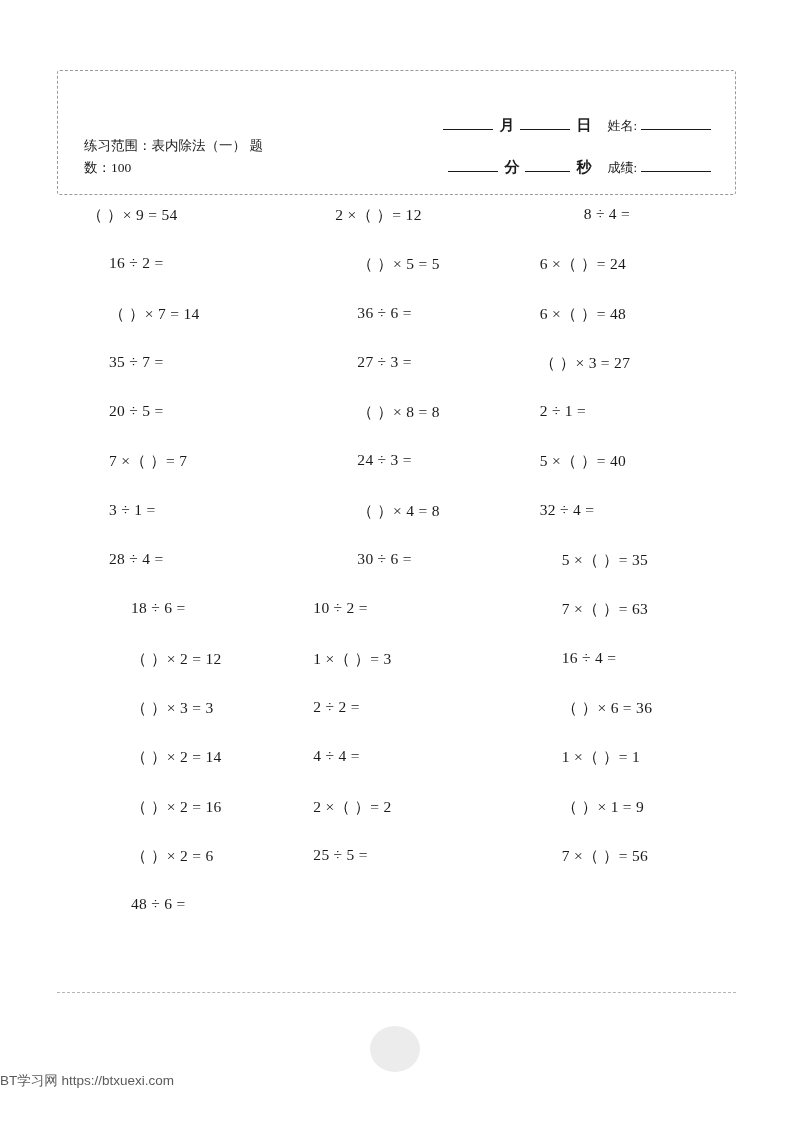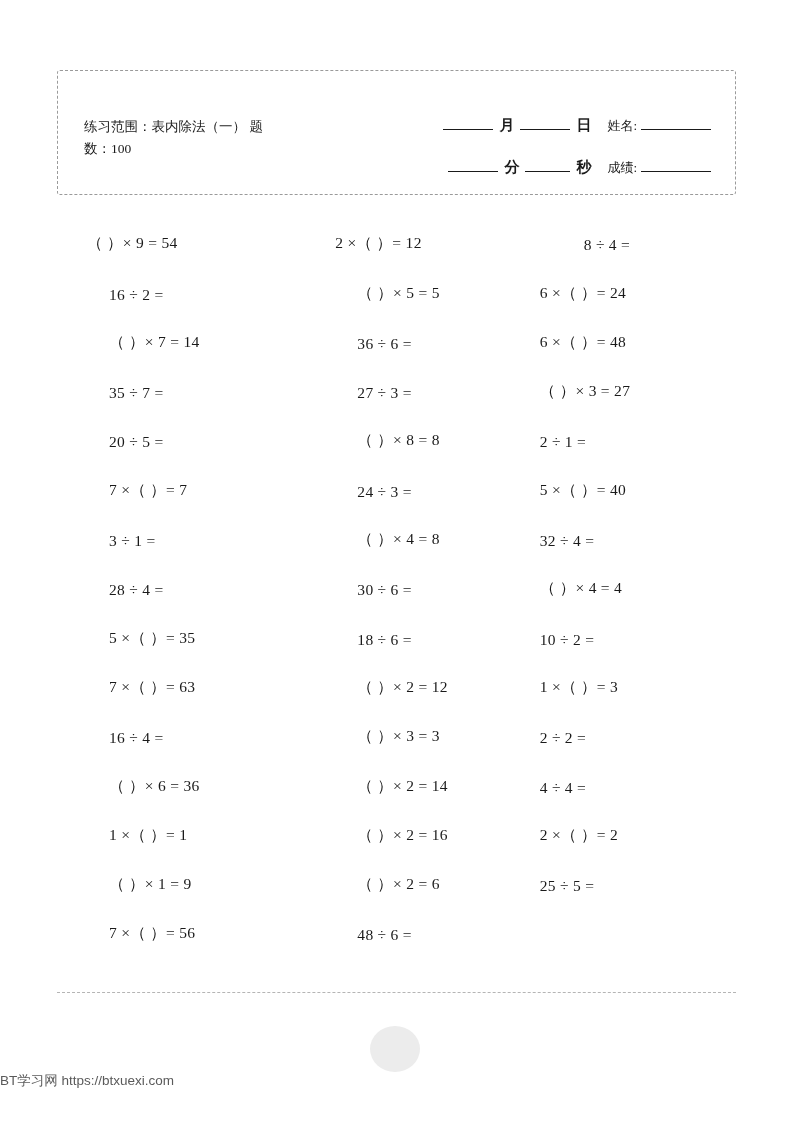--- a/index.html
+++ b/index.html
@@ -27,21 +27,21 @@
     top: 70px;
     width: 679px;
     height: 125px;
     border: 1px dashed #9a9a9a;
     border-radius: 3px;
   }
 
   .scope-text {
     position: absolute;
     left: 26px;
-    top: 45px;
+    top: 64px;
     width: 250px;
     font-size: 13.5px;
     line-height: 22px;
     color: #1a1a1a;
   }
 
   .meta {
     position: absolute;
     right: 20px;
     top: 22px;
@@ -81,21 +81,21 @@
     left: 57px;
     top: 205px;
     width: 679px;
     display: grid;
     grid-template-columns: repeat(3, 1fr);
     row-gap: 0;
   }
   .cell {
     height: 49.3px;
     display: flex;
-    align-items: flex-end;
+    align-items: flex-start;
     font-size: 15.5px;
     letter-spacing: 0.3px;
     white-space: nowrap;
   }
   .col0 .inner { padding-left: 30px; }
   .col1 .inner { padding-left: 52px; }
   .col2 .inner { padding-left: 74px; }
 
   .inner { display: inline-block; }
 
@@ -230,23 +230,20 @@
     <div class="cell col0">
         <span class="inner">32 ÷ 4 =</span>
       </div>
     <div class="cell col1">
         <span class="inner">28 ÷ 4 =</span>
       </div>
     <div class="cell col2">
         <span class="inner">30 ÷ 6 =</span>
       </div>
 
-    <div class="cell col0">
-        <span class="inner">（   ）× 4 = 4</span>
-      </div>
     <div class="cell col1">
         <span class="inner">5 ×（   ）= 35</span>
       </div>
     <div class="cell col2">
         <span class="inner">18 ÷ 6 =</span>
       </div>
 
     <div class="cell col0">
         <span class="inner">10 ÷ 2 =</span>
       </div>

